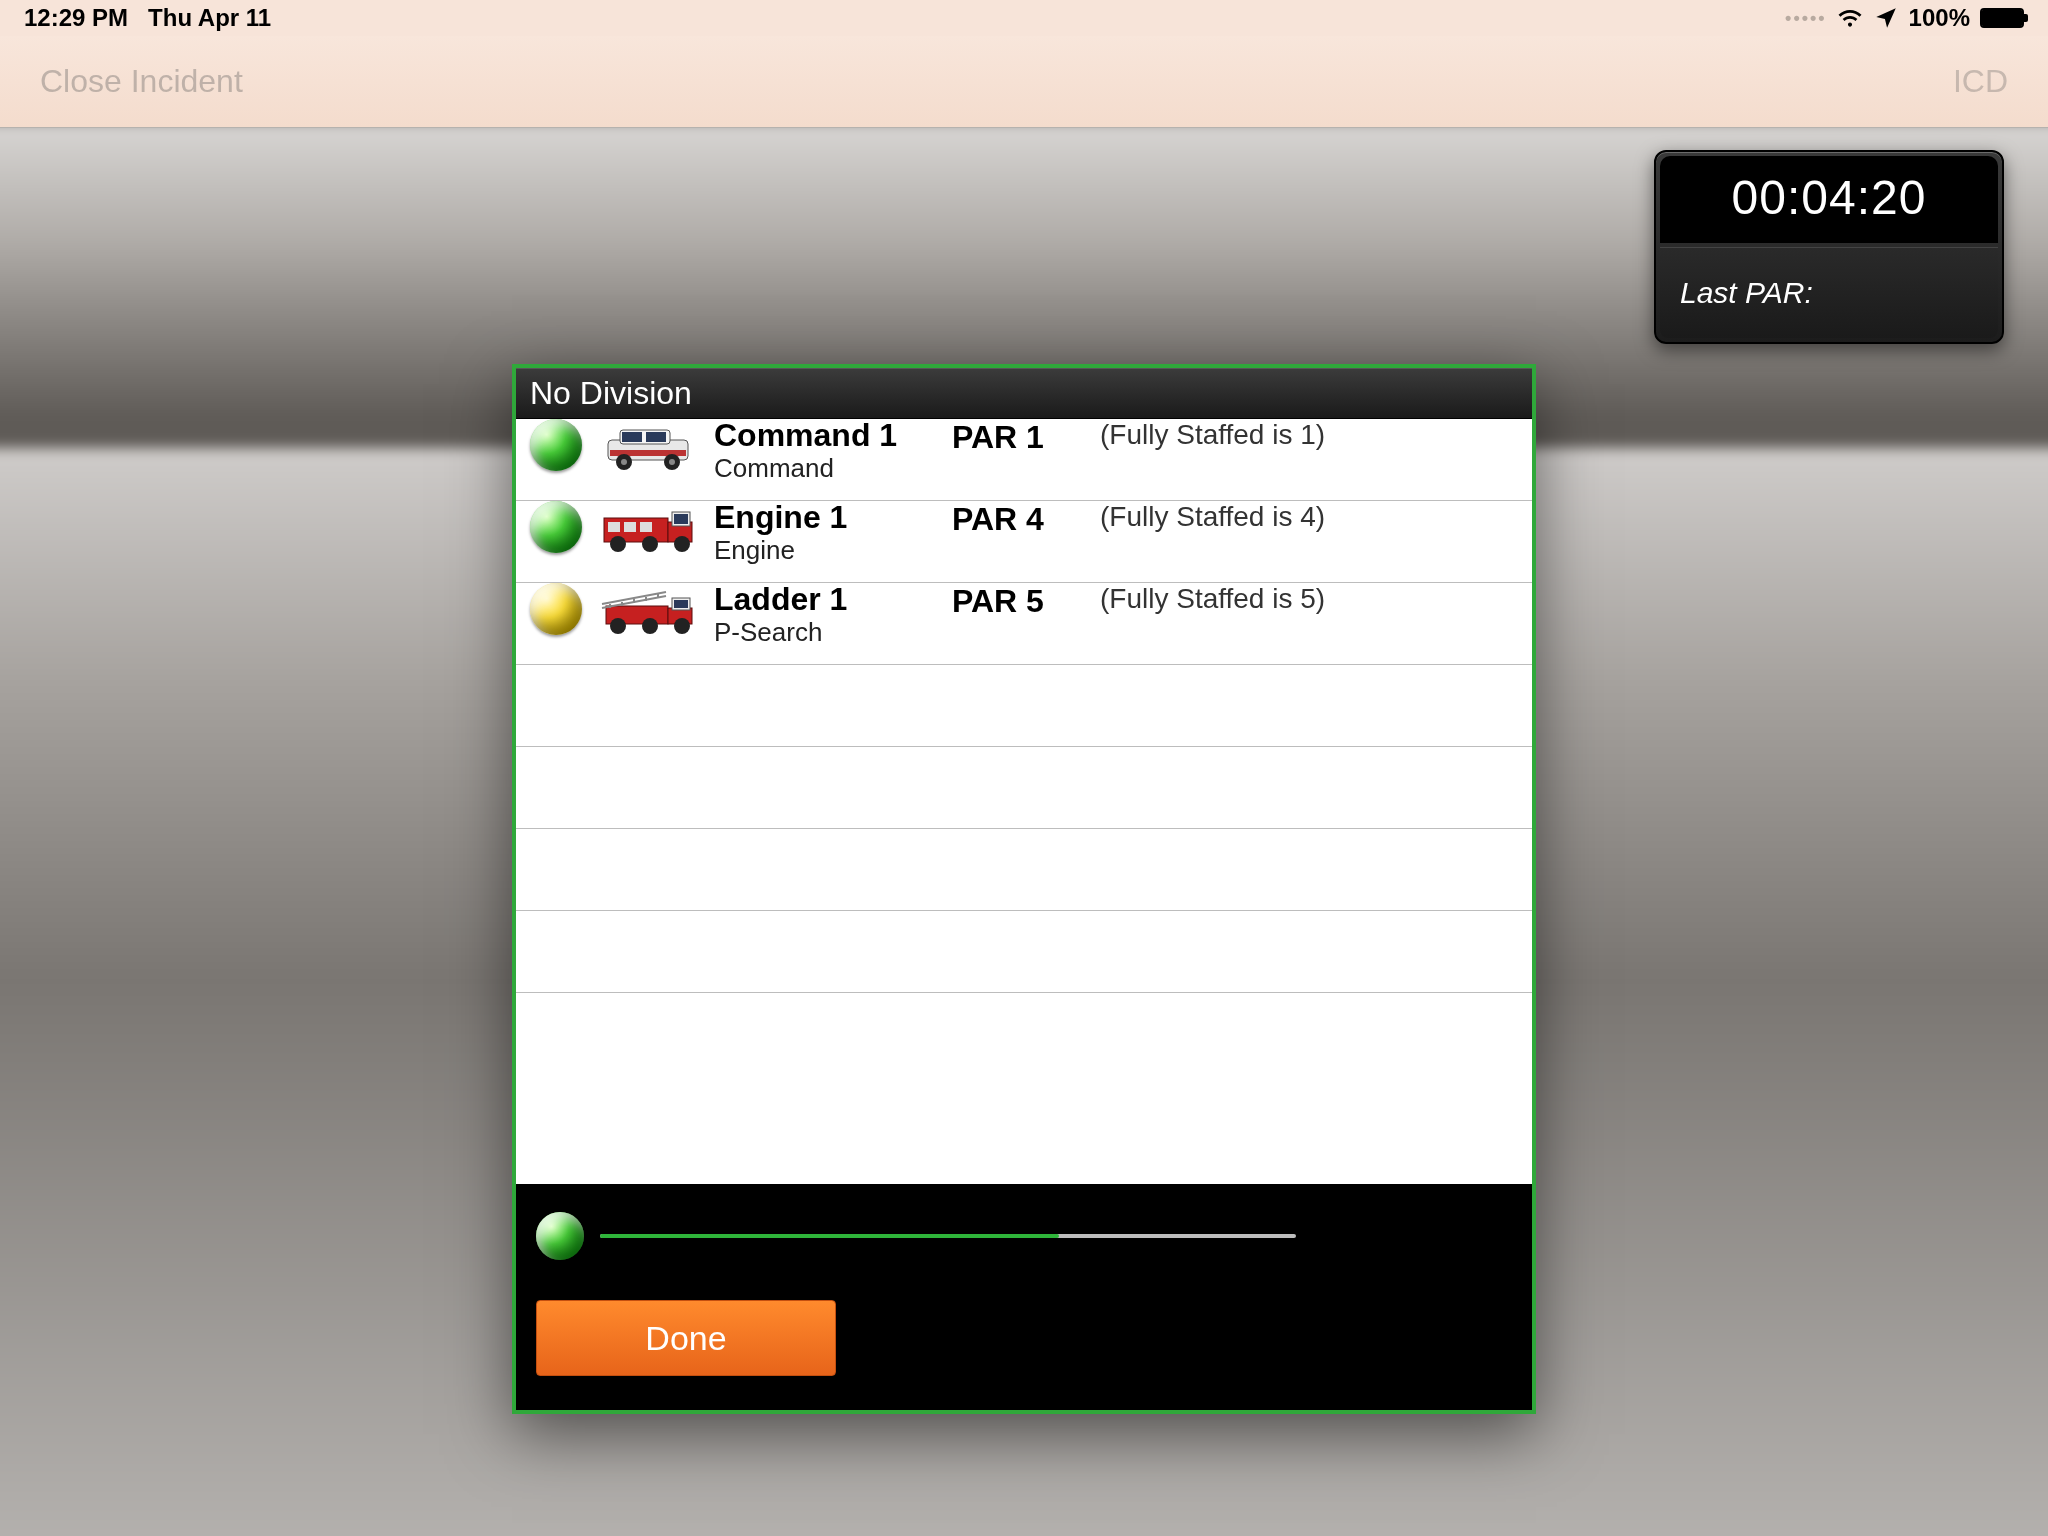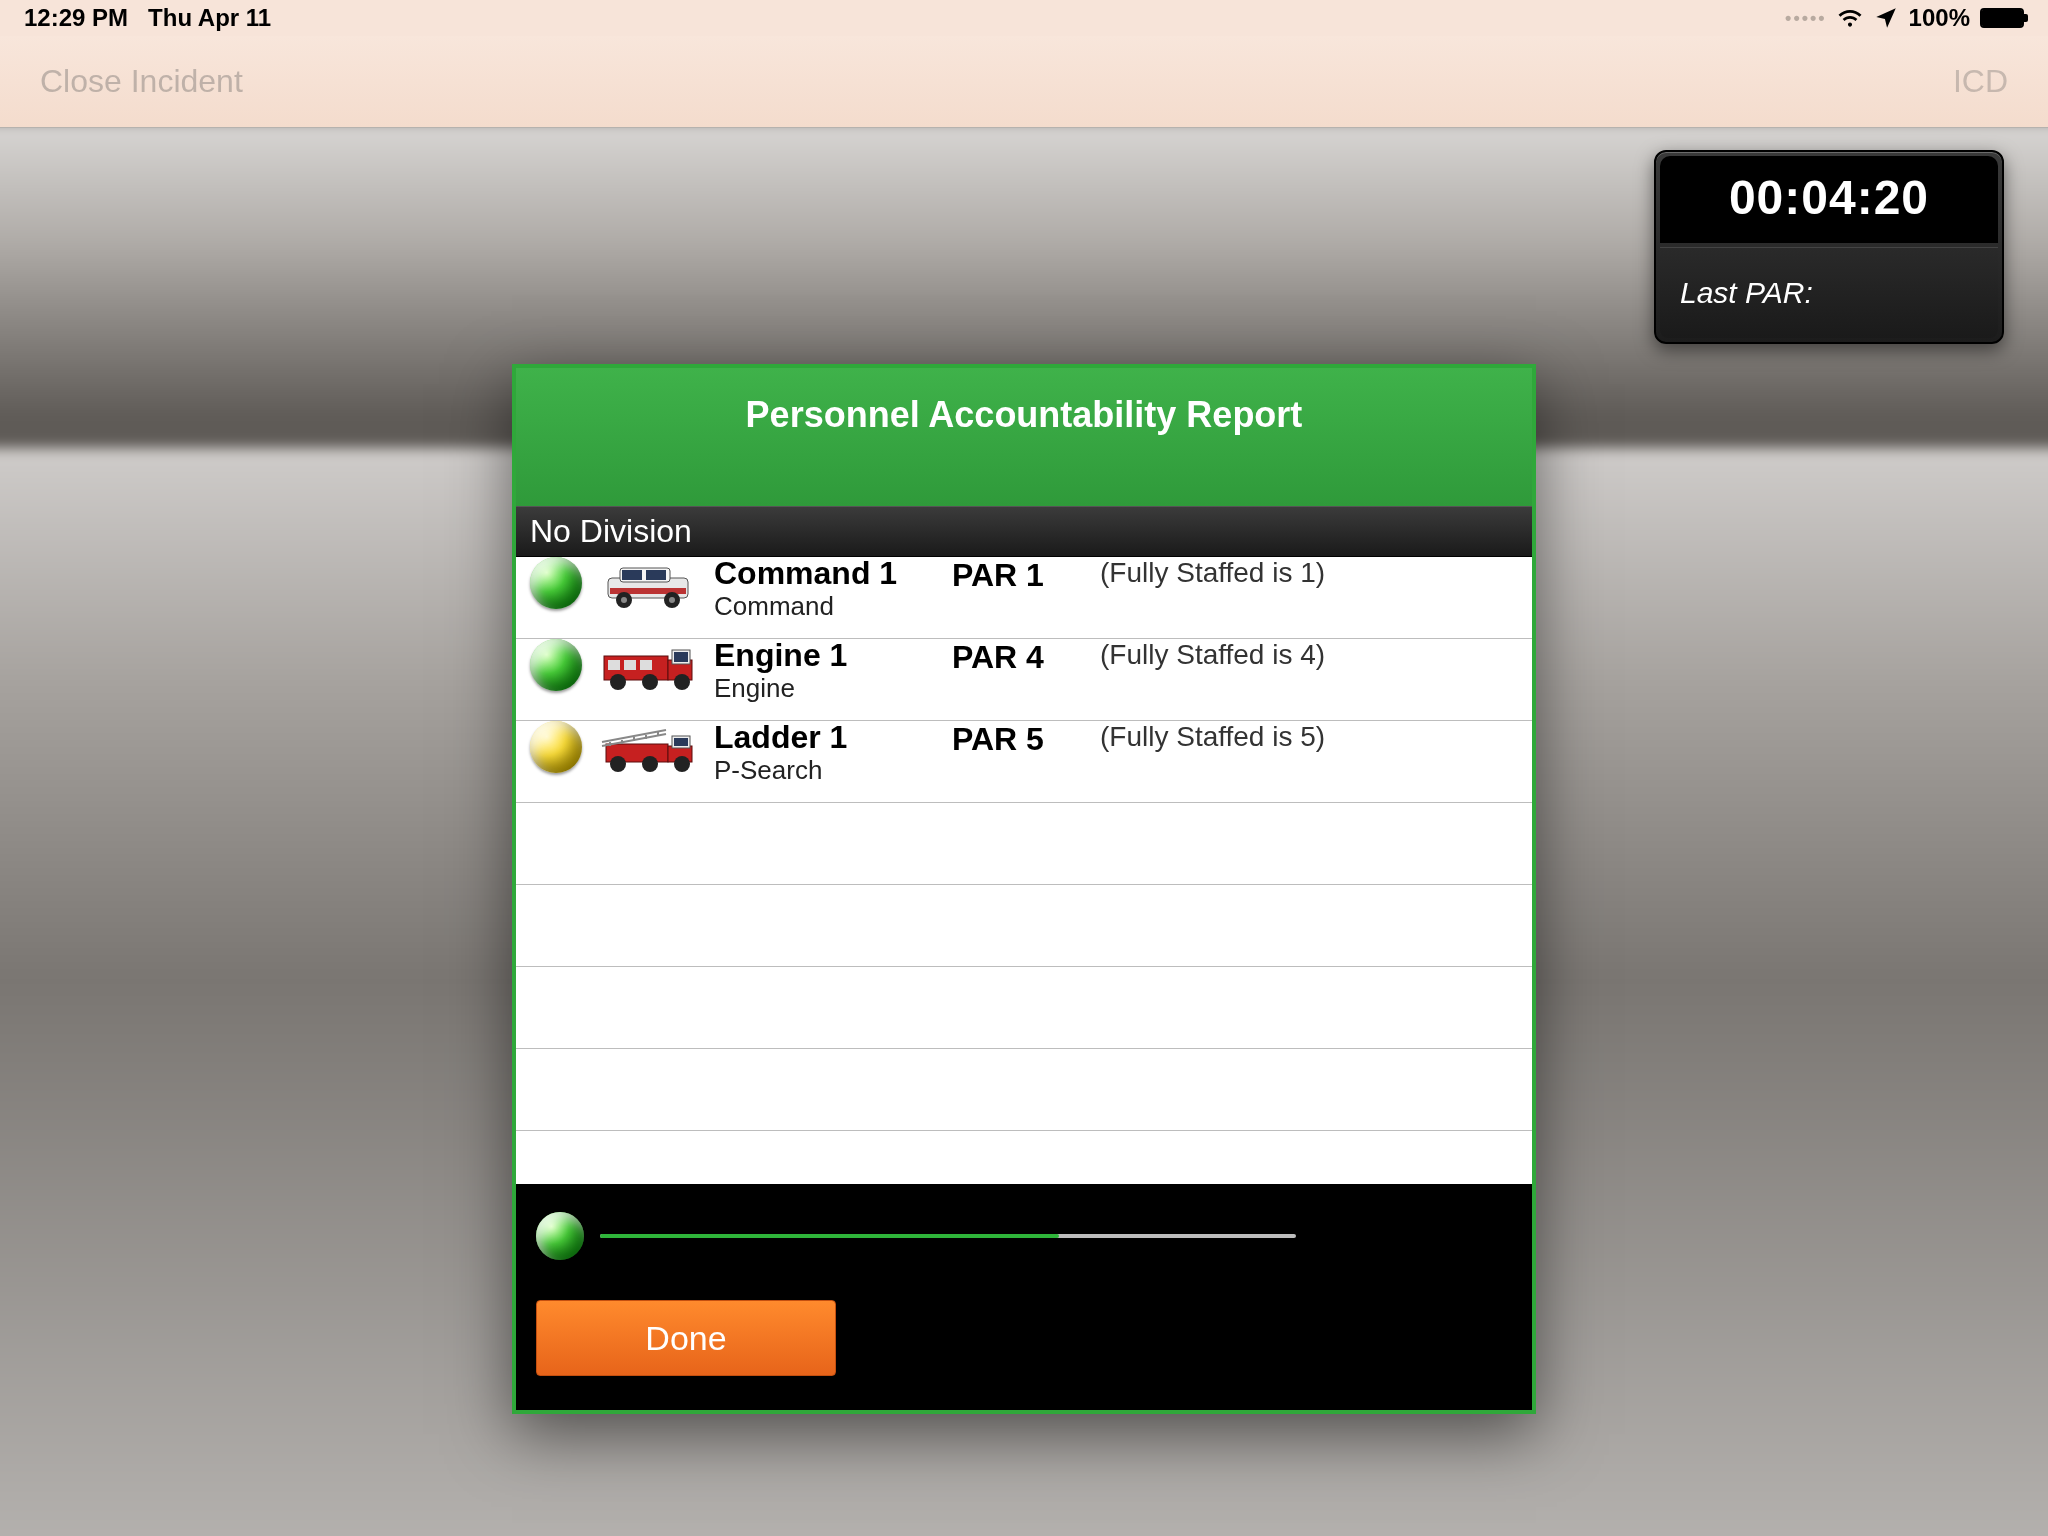--- a/index.html
+++ b/index.html
@@ -49,21 +49,21 @@
   }
 
   
   .timer-panel {
     position:absolute; top:150px; right:44px; width:350px;
     background: linear-gradient(to bottom,#3a3a3a,#1c1c1c);
     border: 2px solid #000; border-radius: 12px;
     box-shadow: 0 6px 18px rgba(0,0,0,0.5), inset 0 1px 0 rgba(255,255,255,0.25);
     z-index: 60;
   }
-  .timer-display { color:#fff; font-size:48px; font-weight:700; text-align:center; padding: 14px 10px 18px; letter-spacing:1px; background:#000; border-radius:10px 10px 0 0; margin:4px; }
+  .timer-display { color:#fff; font-size:48px; font-weight:400; text-align:center; padding: 14px 10px 18px; letter-spacing:1px; background:#000; border-radius:10px 10px 0 0; margin:4px; }
   .timer-sub { background: linear-gradient(to bottom,#2a2a2a,#1a1a1a); color:#fff; font-size:30px; padding: 28px 20px; border-top:1px solid #444; border-radius:0 0 8px 8px; margin:0 4px 4px;font-style:italic; }
 
   
   .modal {
     position:absolute; left:50%; transform:translateX(-50%);
     top: 364px; width: 1024px; height: 1050px;
     background:#fff; border: 4px solid #2fa83a;
     box-shadow: 0 20px 60px rgba(0,0,0,0.5);
     z-index: 70; display:flex; flex-direction:column;
   }
@@ -143,21 +143,20 @@
   <div class="nav-left">Close Incident</div>
   <div class="nav-right">ICD</div>
 </div>
 
 <div class="timer-panel">
   <div class="timer-display">00:04:20</div>
   <div class="timer-sub">Last PAR:</div>
 </div>
 
 <div class="modal">
-  <div class="modal-header">Personnel Accountability Report</div>
   <div class="section-header">No Division</div>
   <div class="rows" id="rows">
       <div class="row">
         <div class="orb green"></div>
         <div class="vehicle">
           <svg width="96" height="50" viewBox="0 0 96 50">
             <rect x="8" y="18" width="80" height="20" rx="4" fill="#e8e8e8" stroke="#555"></rect>
             <rect x="20" y="8" width="50" height="14" rx="3" fill="#f5f5f5" stroke="#555"></rect>
             <rect x="22" y="10" width="20" height="10" fill="#2a3a5a"></rect>
             <rect x="46" y="10" width="20" height="10" fill="#2a3a5a"></rect>

